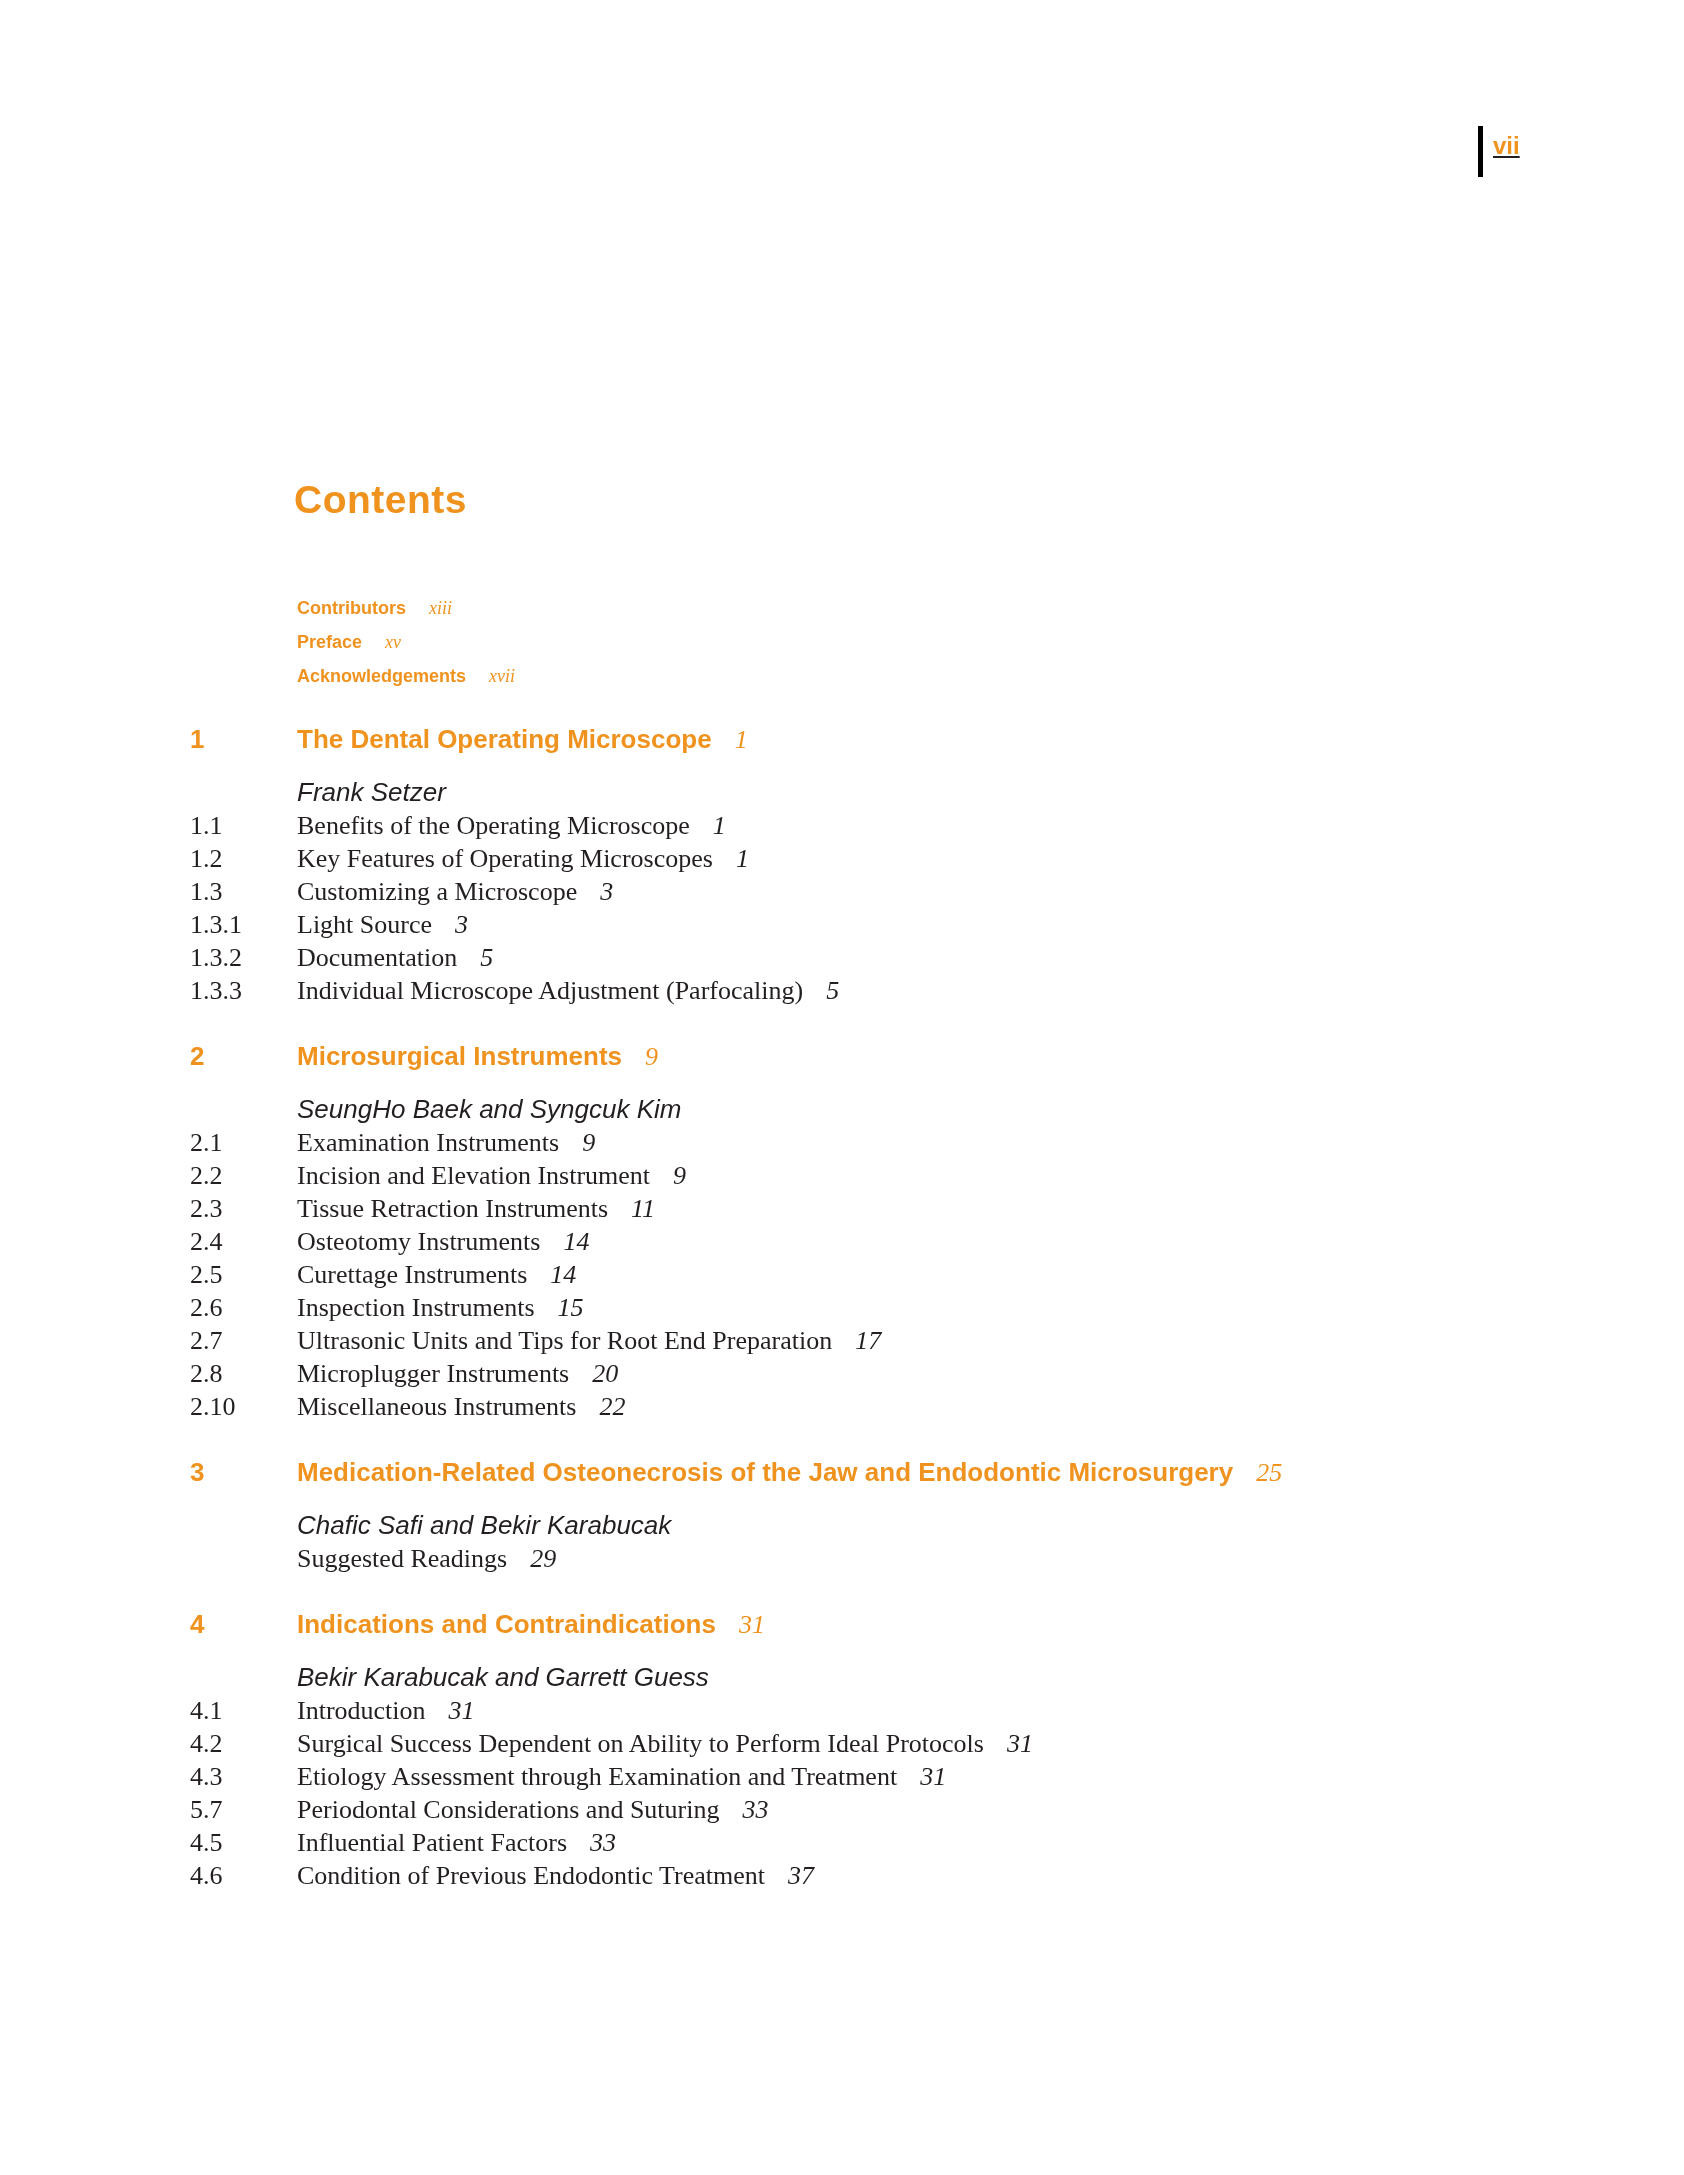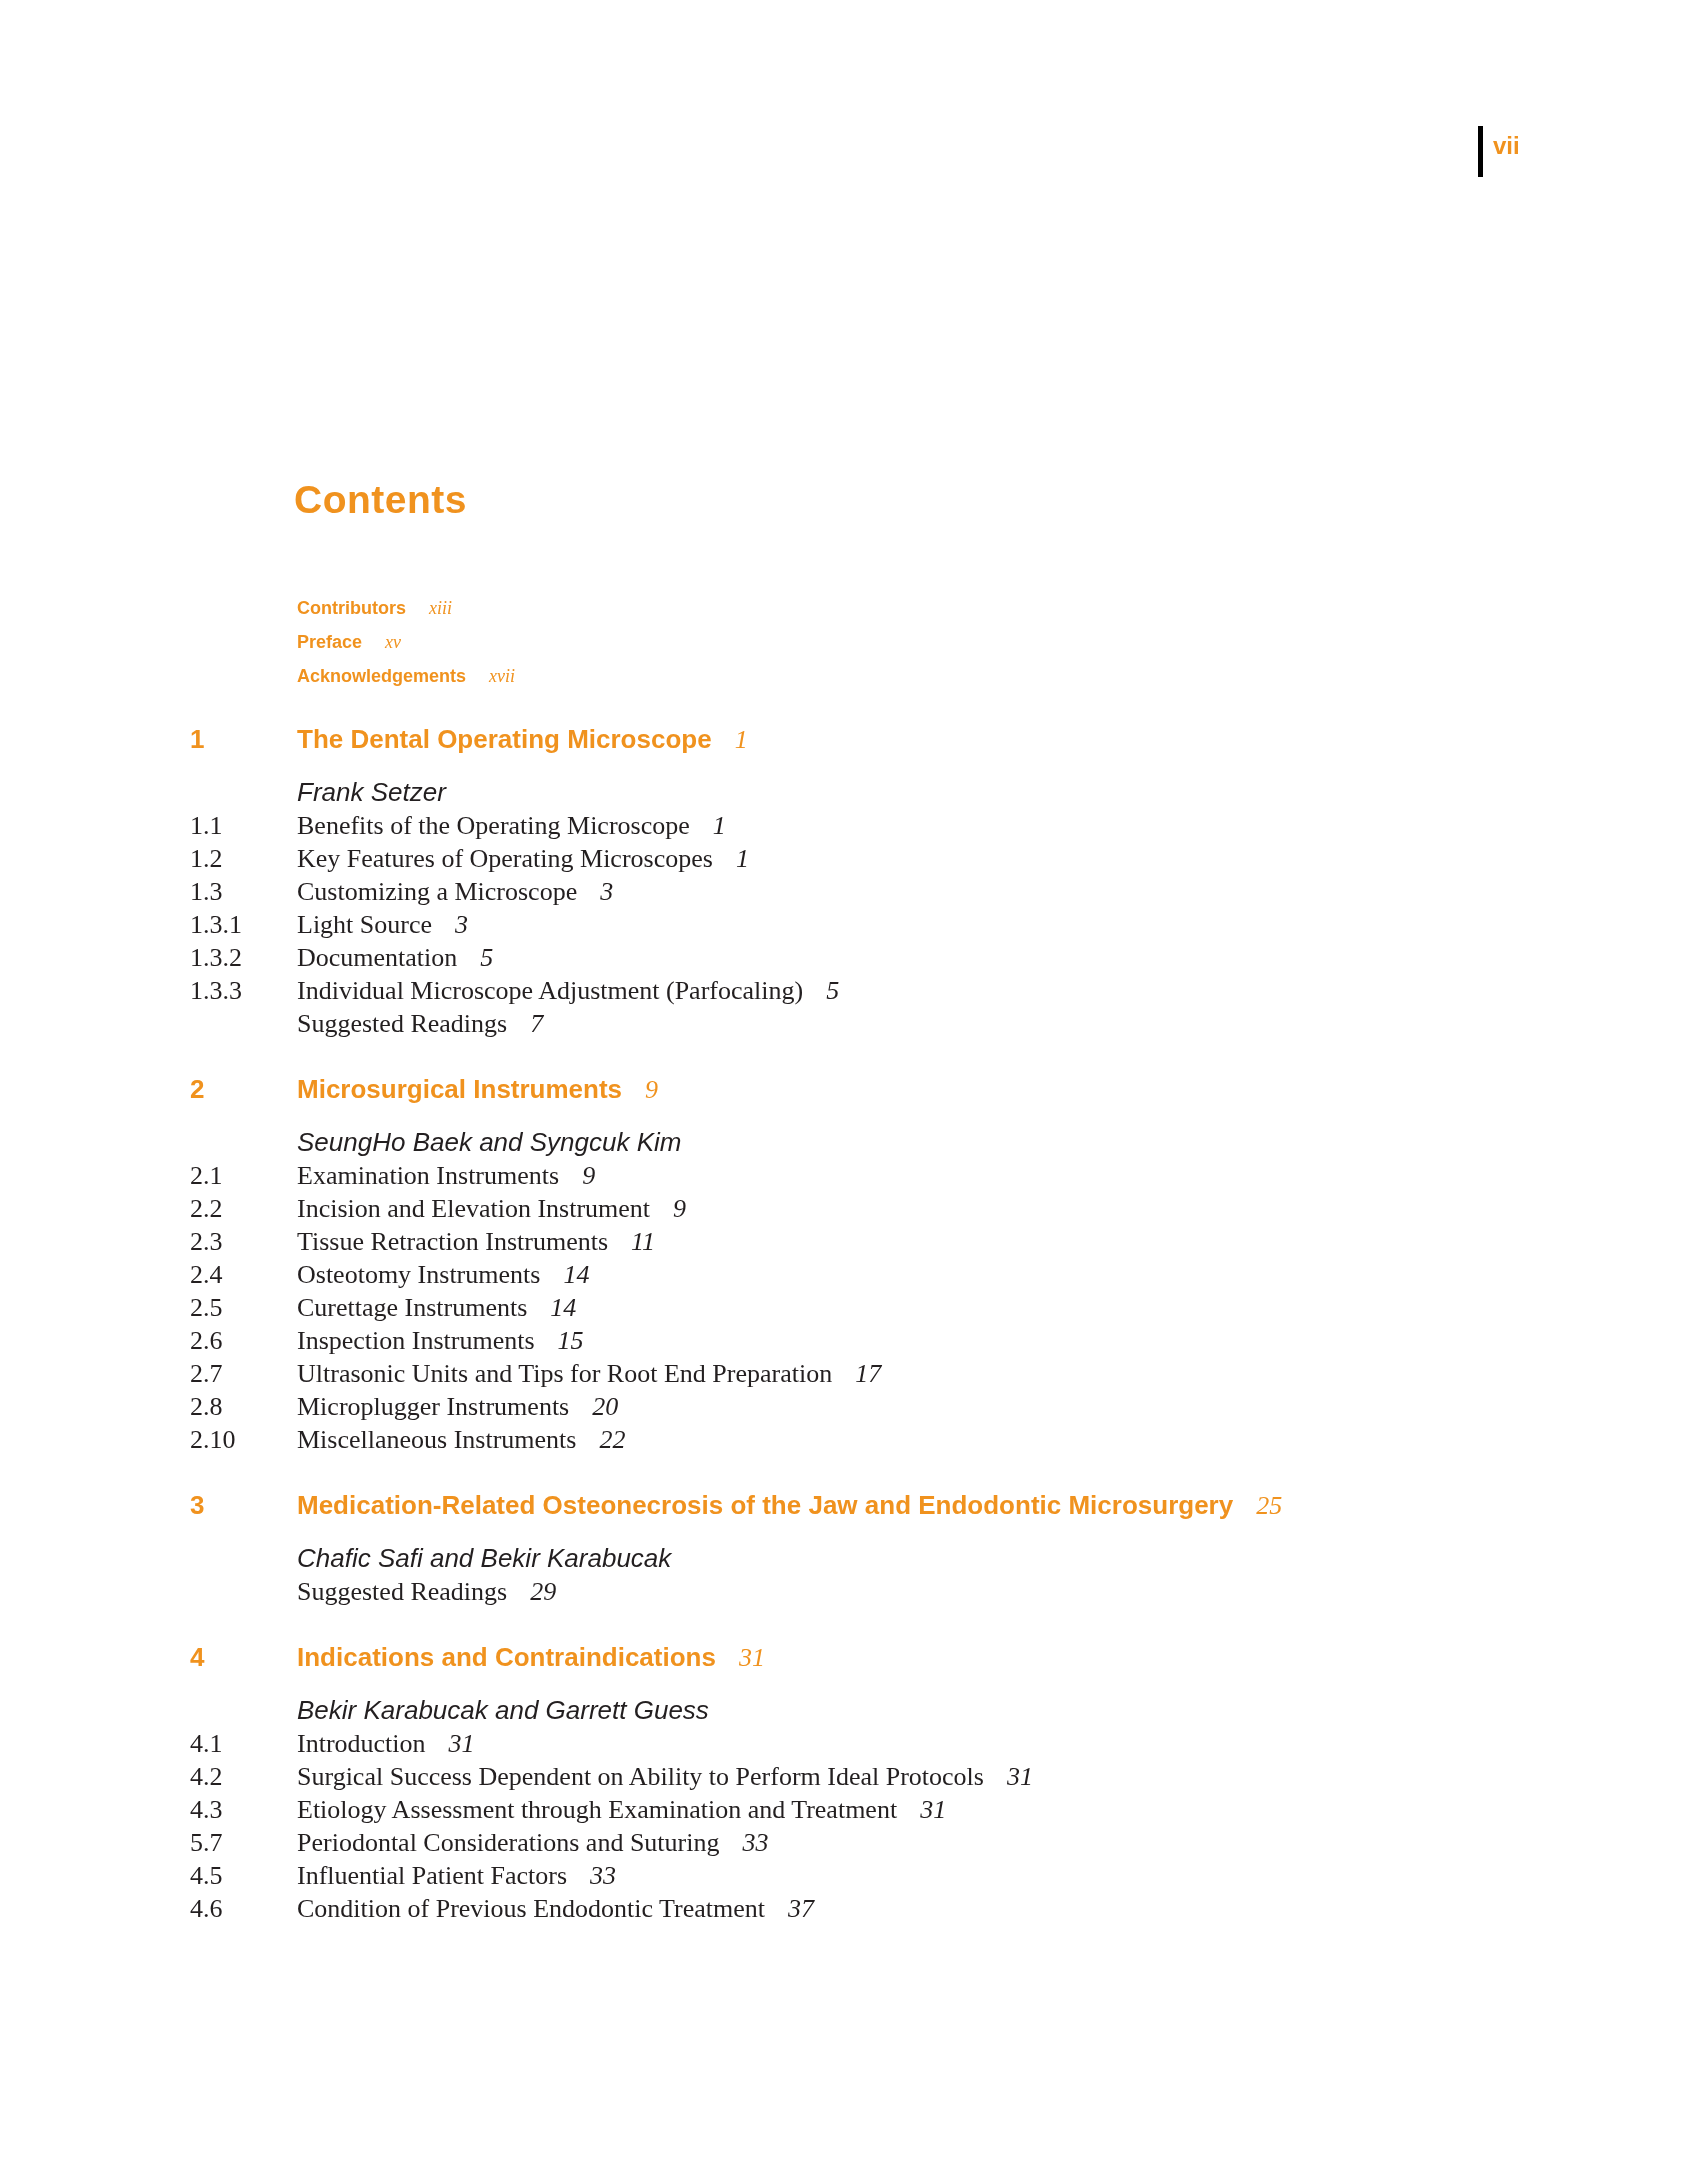--- a/index.html
+++ b/index.html
@@ -8,21 +8,21 @@
   .page {
     position:relative;
     width:1684px; height:2175px;
     background:#ffffff;
     overflow:hidden;
     font-family:"Liberation Serif", serif;
     color:var(--ink);
   }
 
   
-  .folio { position:absolute; top:126px; left:1478px; display:flex; align-items:flex-start; }
+  .folio { position:absolute; top:126px; left:1478px; display:flex; align-items:flex-start;text-decoration:underline; }
   .folio-bar { width:5px; height:51px; background:#000; flex:none; }
   .folio-num {
     font-family:"Liberation Sans", sans-serif;
     font-weight:700; font-size:24px;
     color:var(--accent);
     margin-left:10px; padding-top:6px;
   }
 
   
   .contents-title {
@@ -112,24 +112,20 @@
           <span class="body"><span class="sec-title">Light Source</span><span class="pg">3</span></span>
         </div>
         <div class="row">
           <span class="num sec-num">1.3.2</span>
           <span class="body"><span class="sec-title">Documentation</span><span class="pg">5</span></span>
         </div>
         <div class="row">
           <span class="num sec-num">1.3.3</span>
           <span class="body"><span class="sec-title">Individual Microscope Adjustment (Parfocaling)</span><span class="pg">5</span></span>
         </div>
-        <div class="row">
-          <span class="num sec-num"></span>
-          <span class="body"><span class="sec-title">Suggested Readings</span><span class="pg">7</span></span>
-        </div>
       </section>
       <section class="chapter">
         <div class="row">
           <span class="num head-num">2</span>
           <span class="body"><span class="head-title">Microsurgical Instruments</span><span class="pg pg-accent">9</span></span>
         </div>
         <div class="row">
           <span class="num"></span>
           <span class="body authors">SeungHo Baek and Syngcuk Kim</span>
         </div>

